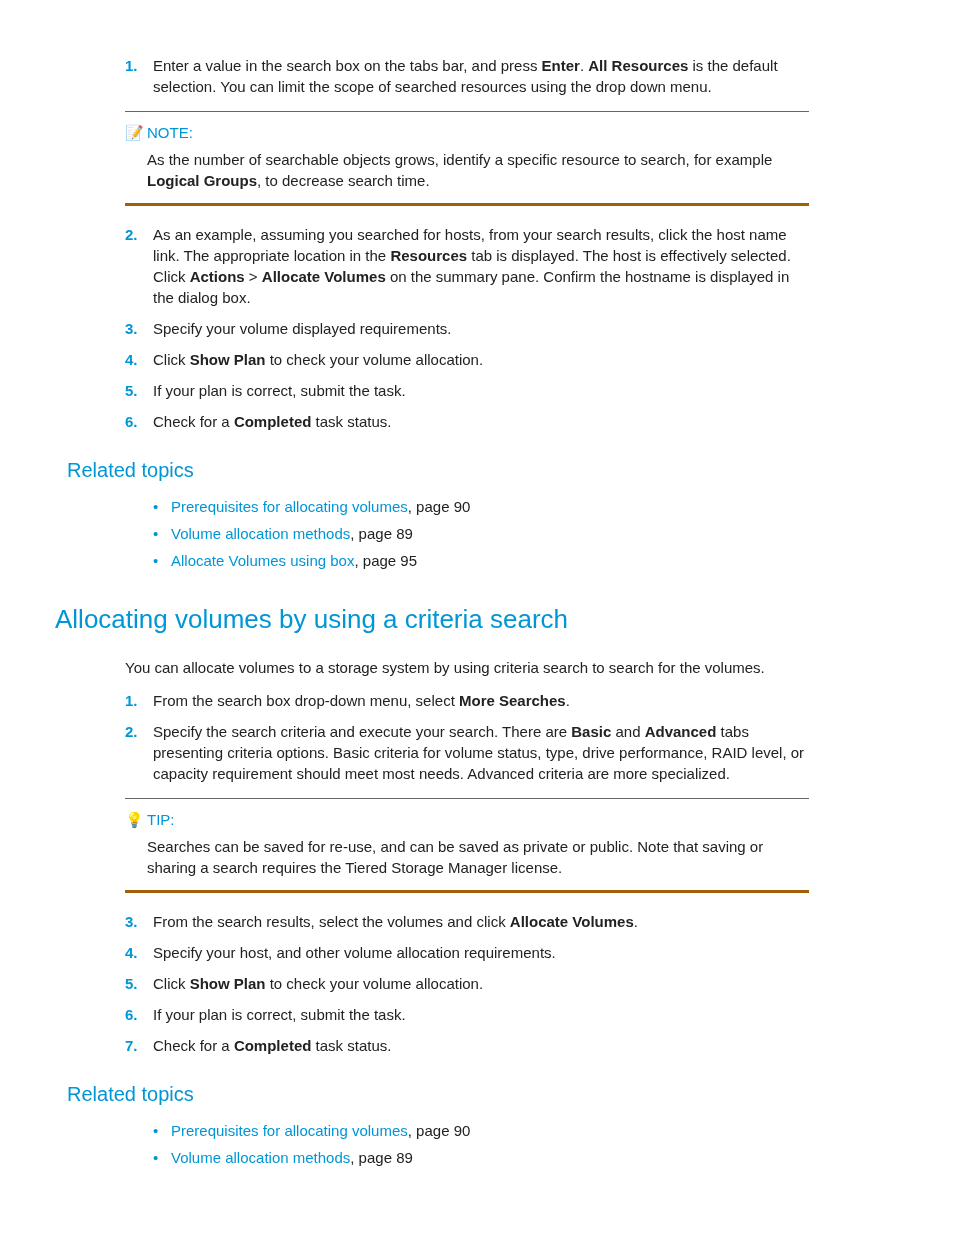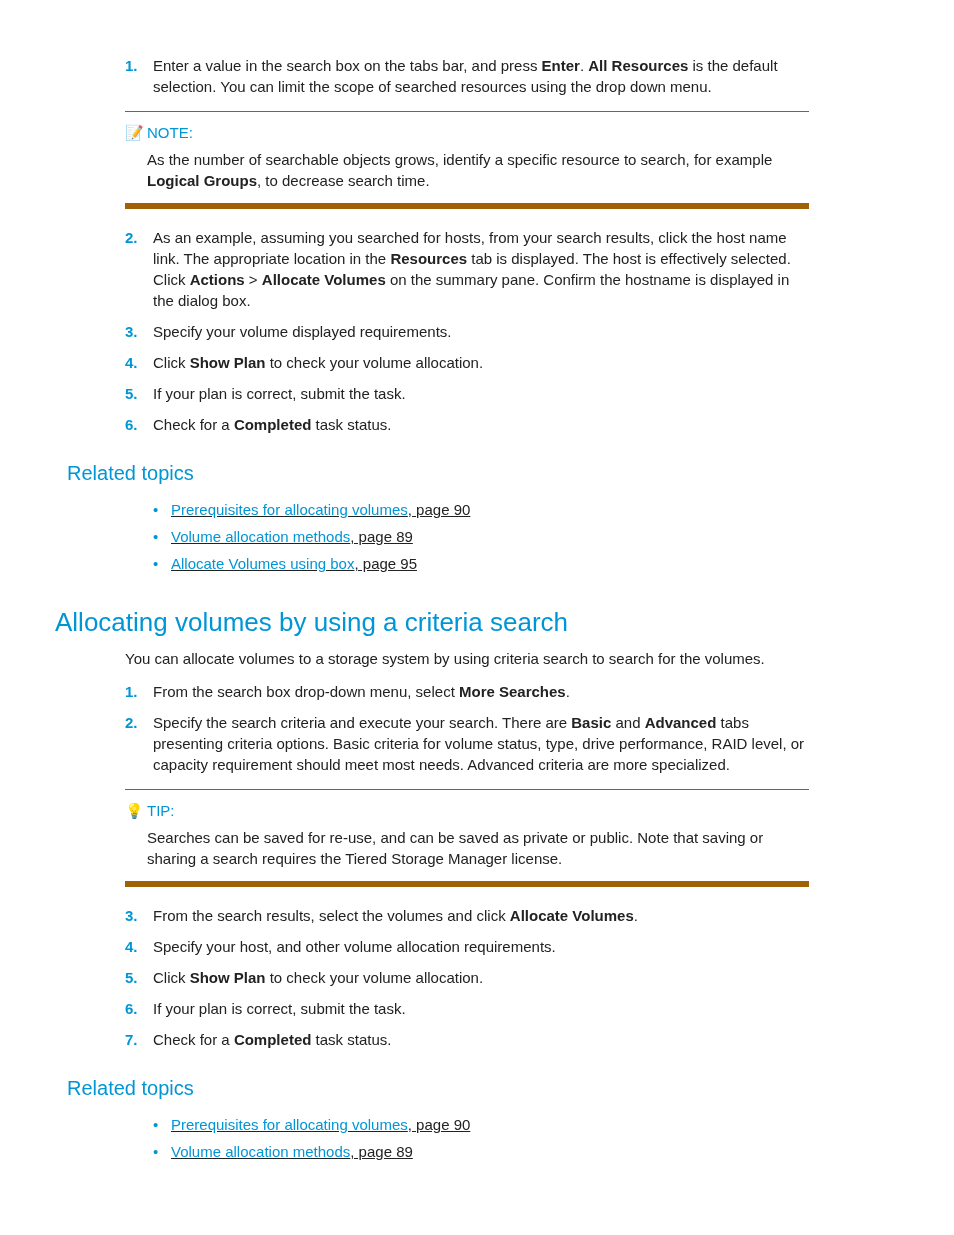--- a/index.html
+++ b/index.html
@@ -24,58 +24,57 @@
     color: #0096d6;
     font-weight: bold;
     width: 28px;
     flex-shrink: 0;
   }
   .step .txt {
     flex: 1;
   }
   .callout {
     border-top: 1px solid #666;
-    border-bottom: 6px solid #a16207;
+    border-bottom: 3px solid #a16207;
     padding: 10px 0 12px 0;
     margin: 14px 0 18px 0;
   }
   .callout-head {
     color: #0096d6;
     font-size: 15px;
     margin-bottom: 6px;
   }
   .callout-head .icon {
     display: inline-block;
     width: 22px;
   }
   .callout-body {
     margin-left: 22px;
   }
   h2.section {
     color: #0096d6;
     font-weight: normal;
     font-size: 26px;
-    margin: 30px 0 8px 0;
+    margin: 30px 0 20px 0;
   }
   h3.related {
     color: #0096d6;
     font-weight: normal;
     font-size: 20px;
     margin: 24px 0 12px 12px;
   }
   ul.rel {
     list-style: none;
     padding-left: 0;
     margin: 0 0 0 28px;
   }
   ul.rel li {
     margin-bottom: 6px;
     position: relative;
     padding-left: 18px;
-    text-decoration: underline;
   }
   ul.rel li::before {
     content: "•";
     color: #0096d6;
     position: absolute;
     left: 0;
   }
   .link {
     color: #0096d6;
   }

